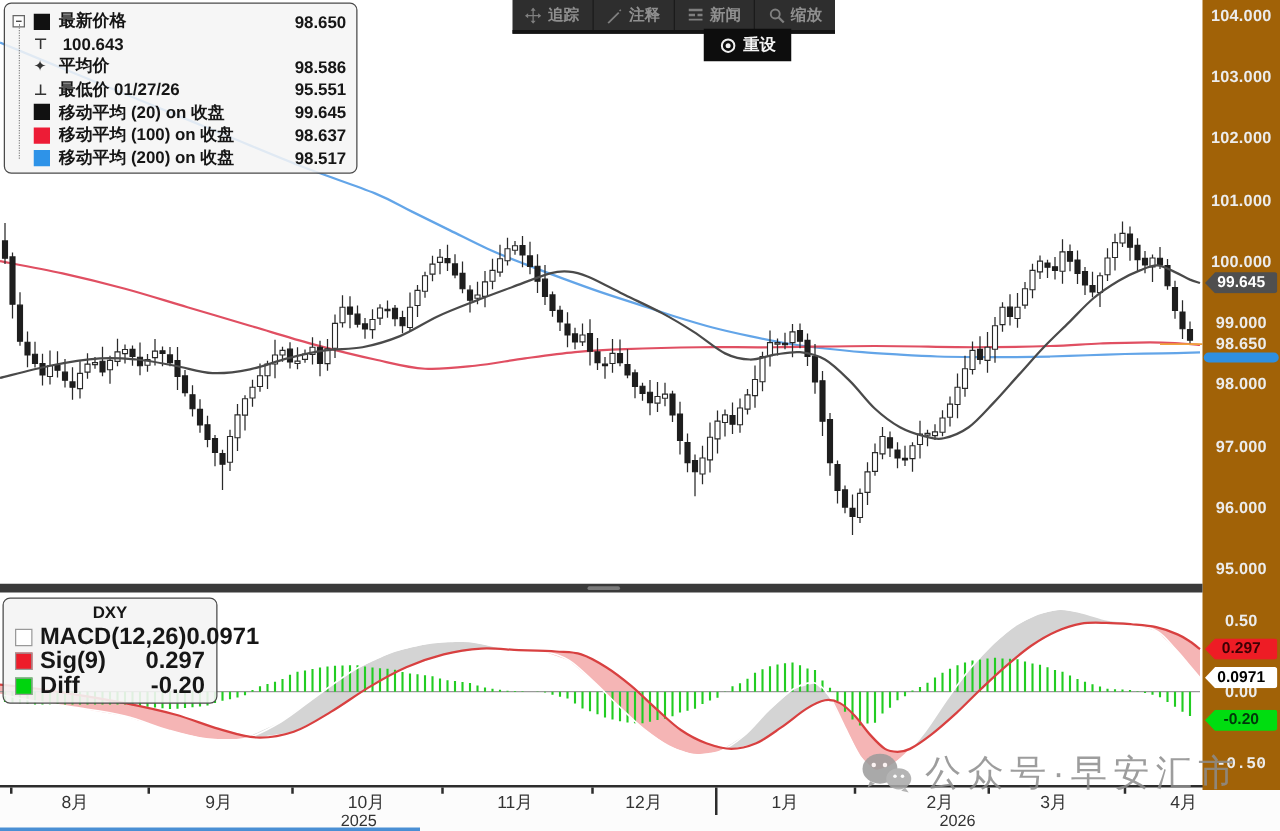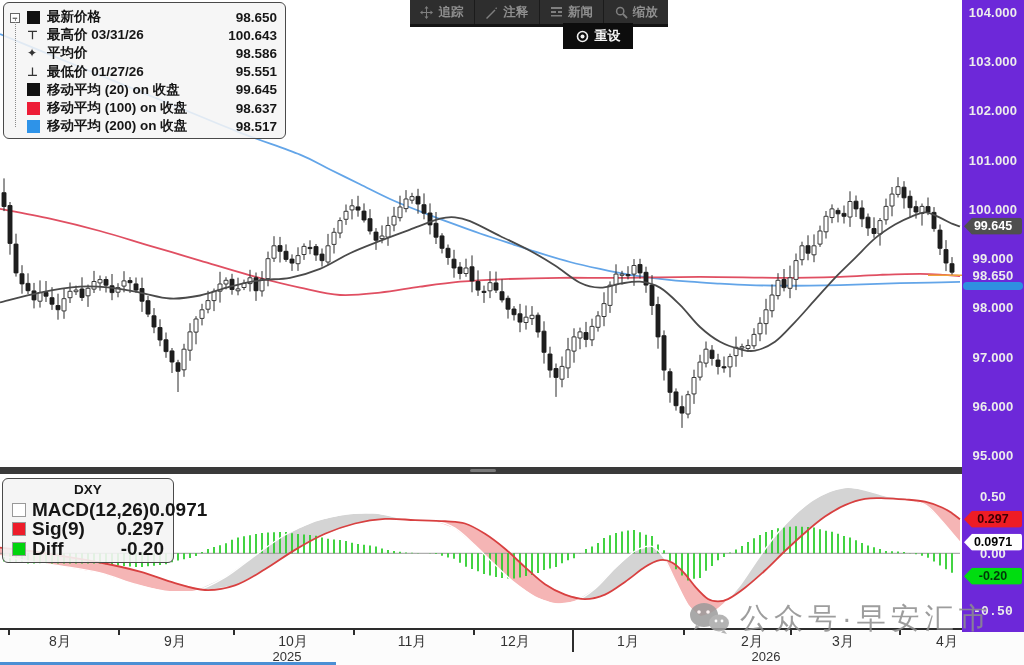--- a/index.html
+++ b/index.html
@@ -5,21 +5,21 @@
   html,body{margin:0;padding:0;background:#e9e9e9;}
   #root{position:relative;width:1024px;height:665px;background:#ffffff;overflow:hidden;
         font-family:"Liberation Sans","DejaVu Sans",sans-serif;-webkit-font-smoothing:antialiased;}
   
   #main-pane{position:absolute;left:0;top:0;width:962px;height:467px;background:#fff;}
   #macd-pane{position:absolute;left:0;top:474px;width:962px;height:128px;background:#fff;text-decoration:underline;}
   #pane-divider{position:absolute;left:0;top:467px;width:962px;height:7px;background:#3a3a3a;z-index:6;}
   #pane-divider .grip{position:absolute;left:470px;top:2px;width:26px;height:3px;background:#7a7a7a;border-radius:2px;}
   svg{display:block}
   
-  #axis-strip{position:absolute;left:962px;top:0;width:62px;height:632px;background:#6d28d9;z-index:5;}
+  #axis-strip{position:absolute;left:962px;top:0;width:62px;height:632px;background:#a16207;z-index:5;}
   .ptick{position:absolute;left:0;width:100%;text-align:center;transform:translateY(-50%);
          color:#ececec;font-size:13px;font-weight:600;letter-spacing:.2px;}
   .badge{position:absolute;left:2px;width:58px;height:17px;line-height:17px;text-align:center;
          font-size:12.5px;font-weight:700;border-radius:3px;transform:translateY(-50%);
          clip-path:polygon(0 50%,14% 0,100% 0,100% 100%,14% 100%);}
   .bluebar{position:absolute;left:1px;width:60px;height:8px;border-radius:4px;transform:translateY(-50%);}
   
   #toolbar{position:absolute;left:375px;top:0;width:258px;height:24px;background:#2e2e2e;
            border-bottom:3px solid #141414;display:flex;z-index:8;margin-left:35px;}
   .tb-btn{flex:1;display:flex;align-items:center;justify-content:center;gap:5px;
@@ -87,21 +87,20 @@
             <span class="mlg-swatch" style="background: rgb(17, 17, 17);"></span>
           </span>
         <span class="mlg-label">最新价格</span>
         <span class="mlg-value">98.650</span>
       </div>
       <div class="mlg-row">
         <span class="mlg-gutter"></span>
         <span class="mlg-marker">
             <span class="mlg-glyph">⊤</span>
           </span>
-        <span class="mlg-label">最高价 03/31/26</span>
         <span class="mlg-value">100.643</span>
       </div>
       <div class="mlg-row">
         <span class="mlg-gutter"></span>
         <span class="mlg-marker">
             <span class="mlg-glyph">✦</span>
           </span>
         <span class="mlg-label">平均价</span>
         <span class="mlg-value">98.586</span>
       </div>

